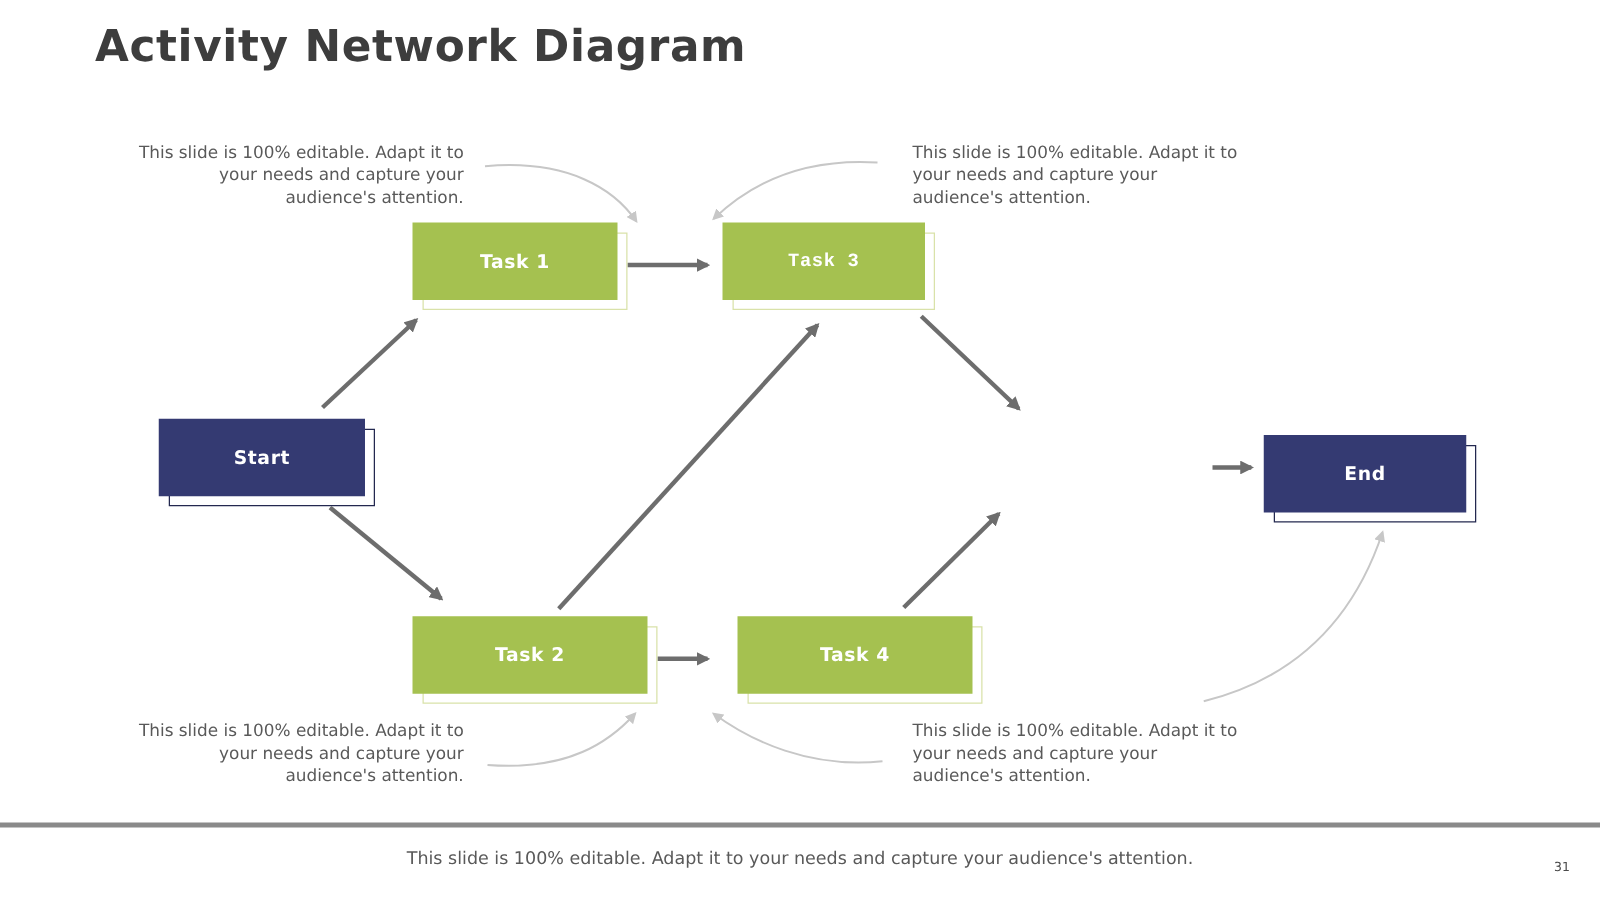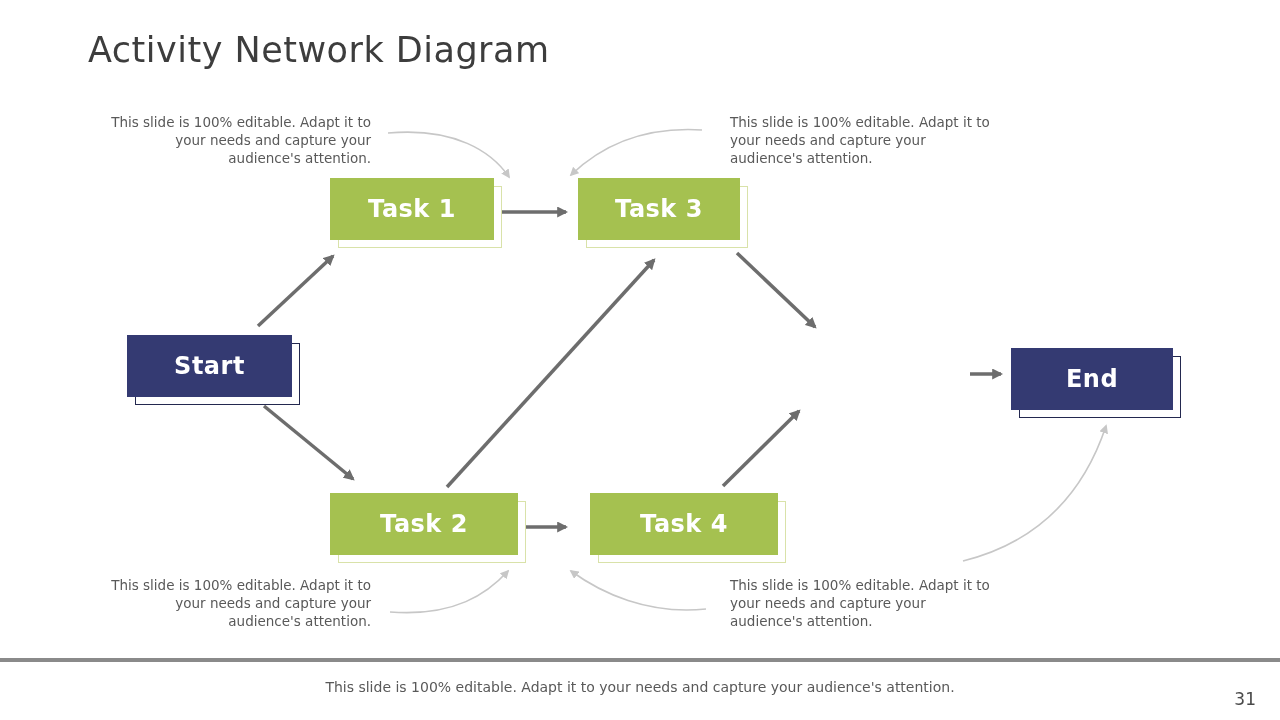--- a/index.html
+++ b/index.html
@@ -1,22 +1,22 @@
 <!DOCTYPE html>
 <html><head>
 <meta charset="utf-8">
 <style>
   html,body{margin:0;padding:0;background:#e8e8e8;}
   .slide{
     position:relative;width:1280px;height:720px;background:#ffffff;
     font-family:"DejaVu Sans","Liberation Sans",sans-serif;overflow:hidden;
   }
   .title{
-    position:absolute;left:76px;top:18px;margin:12px;
-    font-size:35px;font-weight:400;color:#3d3d3d;letter-spacing:0.5px;
+    position:absolute;left:76px;top:18px;margin:0;
+    font-size:35px;font-weight:700;color:#3d3d3d;letter-spacing:0.5px;
   }
   .annotation{
     position:absolute;width:268px;font-size:13.5px;line-height:1.32;color:#595959;
   }
   .annotation.tl{left:103px;top:114px;text-align:right;}
   .annotation.tr{left:730px;top:114px;text-align:left;}
   .annotation.bl{left:103px;top:577px;text-align:right;}
   .annotation.br{left:730px;top:577px;text-align:left;}
 
   .arrow-layer{position:absolute;left:0;top:0;width:1280px;height:720px;pointer-events:none;}
@@ -27,28 +27,28 @@
     background:#ffffff;box-sizing:border-box;
   }
   .node.green .shadow{border:1.5px solid #d9e2a9;}
   .node.navy  .shadow{border:1.5px solid #23284f;}
   .node .face{
     position:absolute;left:0;top:0;width:100%;height:100%;
     display:flex;align-items:center;justify-content:center;
   }
   .node.green .face{background:#a5c150;}
   .node.navy  .face{background:#343a72;}
-  .node .label{color:#ffffff;font-weight:bold;font-size:24px;letter-spacing:0.5px;}
+  .node .label{color:#ffffff;font-weight:bold;font-size:15px;letter-spacing:0.5px;}
 
   .footer-divider{position:absolute;left:0;top:658px;width:1280px;height:4px;background:#8a8a8a;}
   .footer-text{
     position:absolute;left:0;top:679px;width:1280px;text-align:center;
     font-size:14px;color:#595959;
   }
-  .page-number{position:absolute;top:689px;right:24px;font-size:17px;color:#4a4a4a;}
+  .page-number{position:absolute;top:689px;right:24px;font-size:10px;color:#4a4a4a;}
 </style>
 </head>
 <body>
 
 <div class="slide">
 
   <h1 class="title">Activity Network Diagram</h1>
 
   <div class="annotation tl">This slide is 100% editable. Adapt it to your needs and capture your audience's attention.</div>
   <div class="annotation tr">This slide is 100% editable. Adapt it to your needs and capture your audience's attention.</div>
@@ -88,21 +88,21 @@
     </div>
   </div>
 
   <div class="node green" style="left:330px;top:178px;width:164px;">
     <div class="shadow"></div>
     <div class="face">
       <span class="label">Task 1</span>
     </div>
   </div>
 
-  <div class="node green" style="left:578px;top:178px;width:162px;">
+  <div class="node green" style="left:578px;top:178px;width:162px;font-family:Liberation Mono, monospace;">
     <div class="shadow"></div>
     <div class="face">
       <span class="label">Task 3</span>
     </div>
   </div>
 
   <div class="node green" style="left:330px;top:493px;width:188px;">
     <div class="shadow"></div>
     <div class="face">
       <span class="label">Task 2</span>

